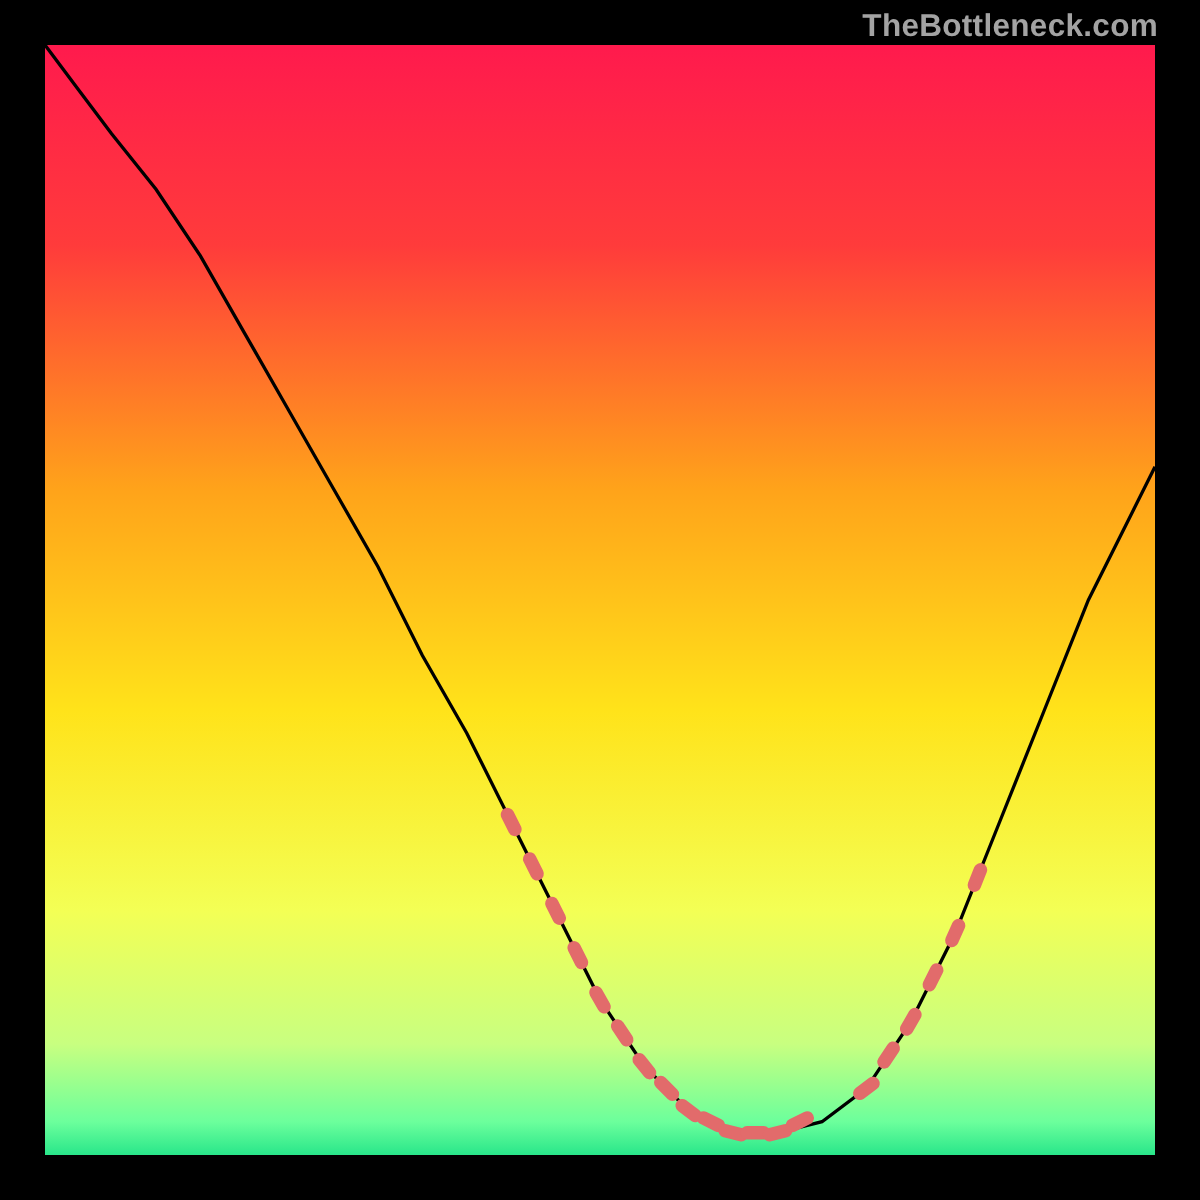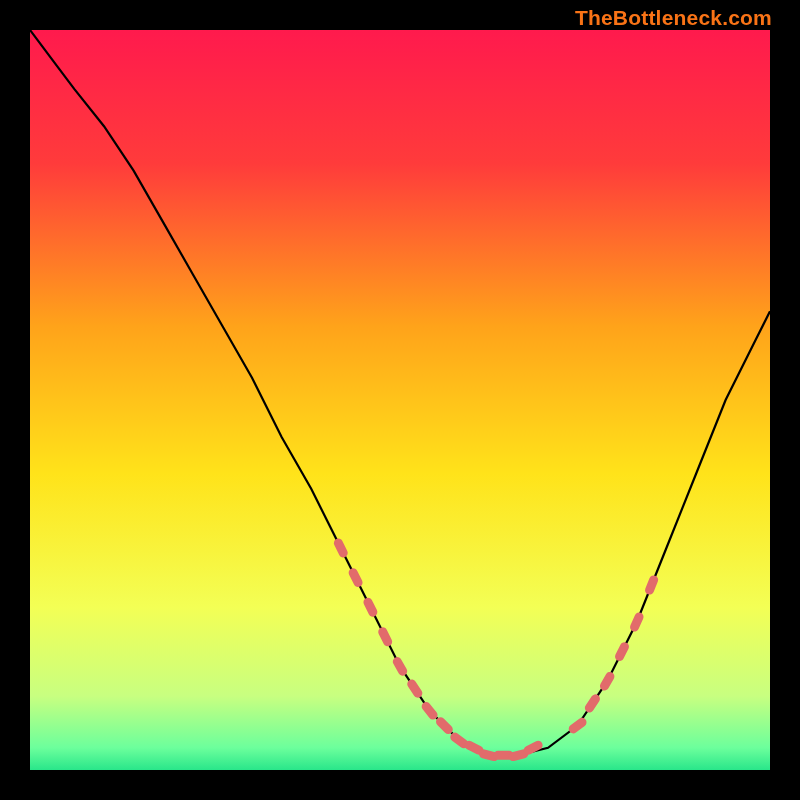--- a/index.html
+++ b/index.html
@@ -25,21 +25,21 @@
     width: 740px;
     height: 740px;
   }
   .watermark {
     position: absolute;
     top: 6px;
     right: 28px;
     font-family: Arial, Helvetica, sans-serif;
     font-size: 21px;
     font-weight: 600;
-    color: #f97316;
+    color: #a3a3a3;
     letter-spacing: 0.2px;
   }
   svg {
     display: block;
   }
 </style>
 </head>
 <body>
 
 <div class="watermark">TheBottleneck.com</div>

